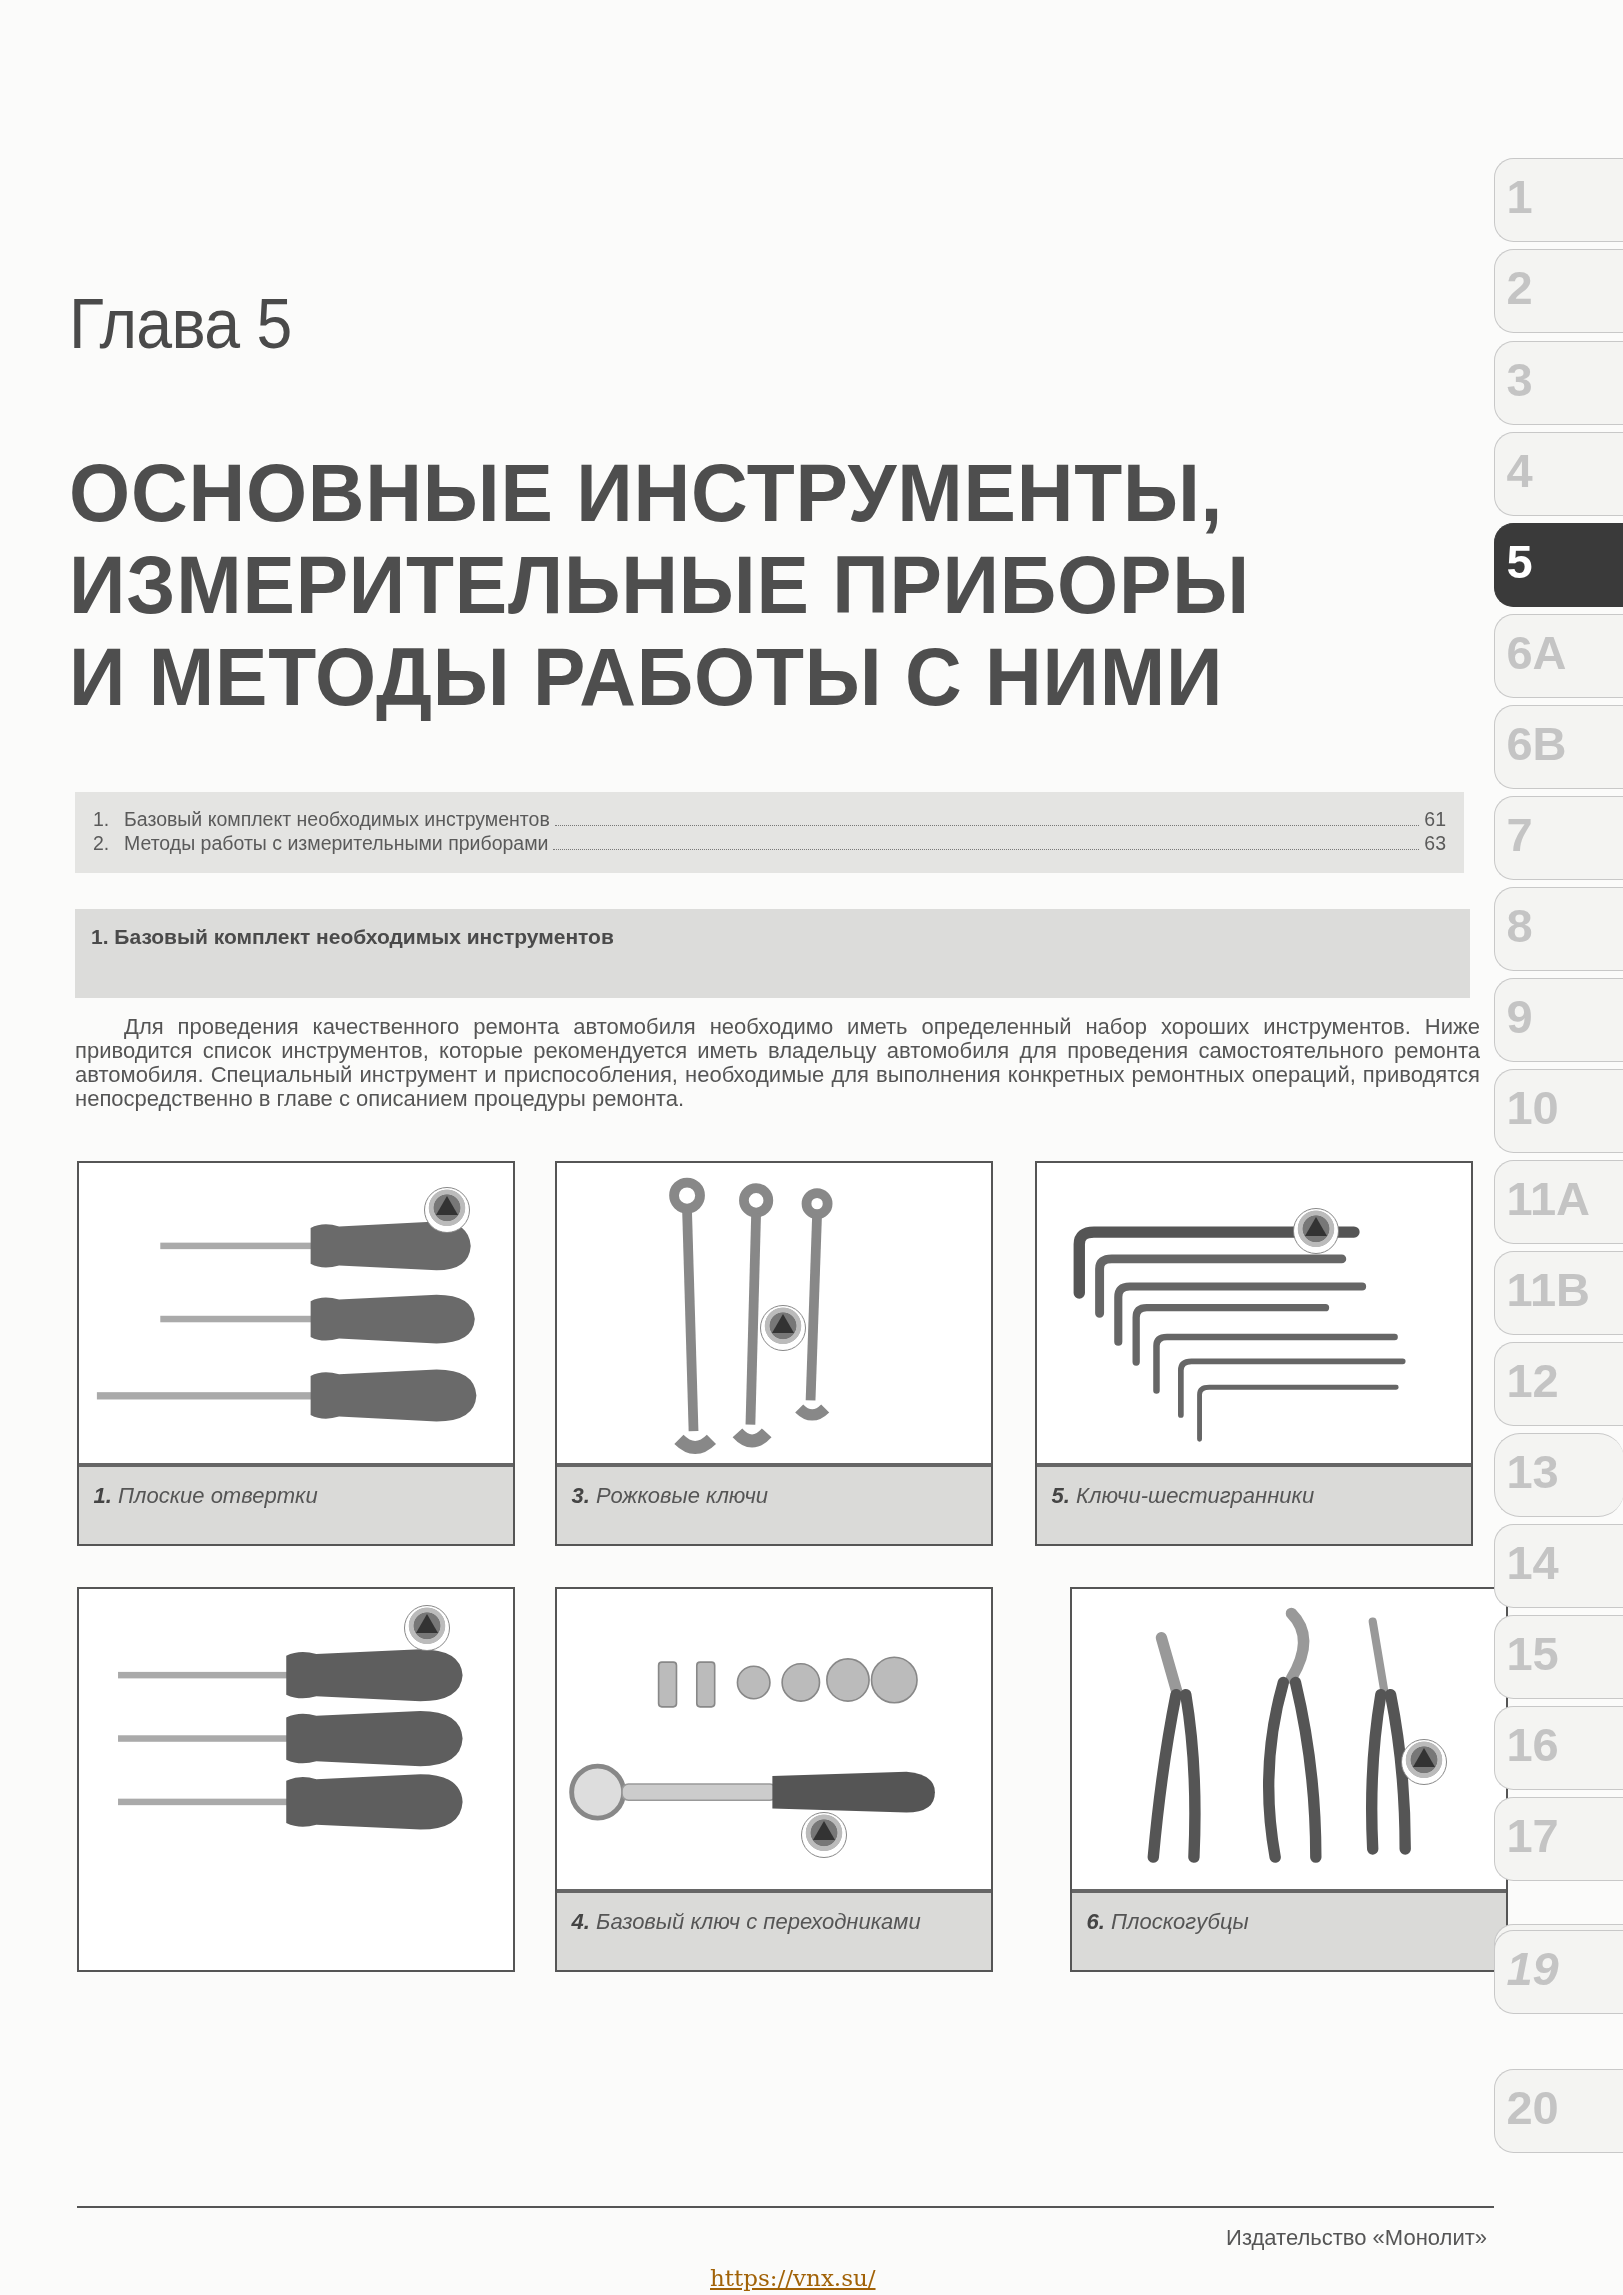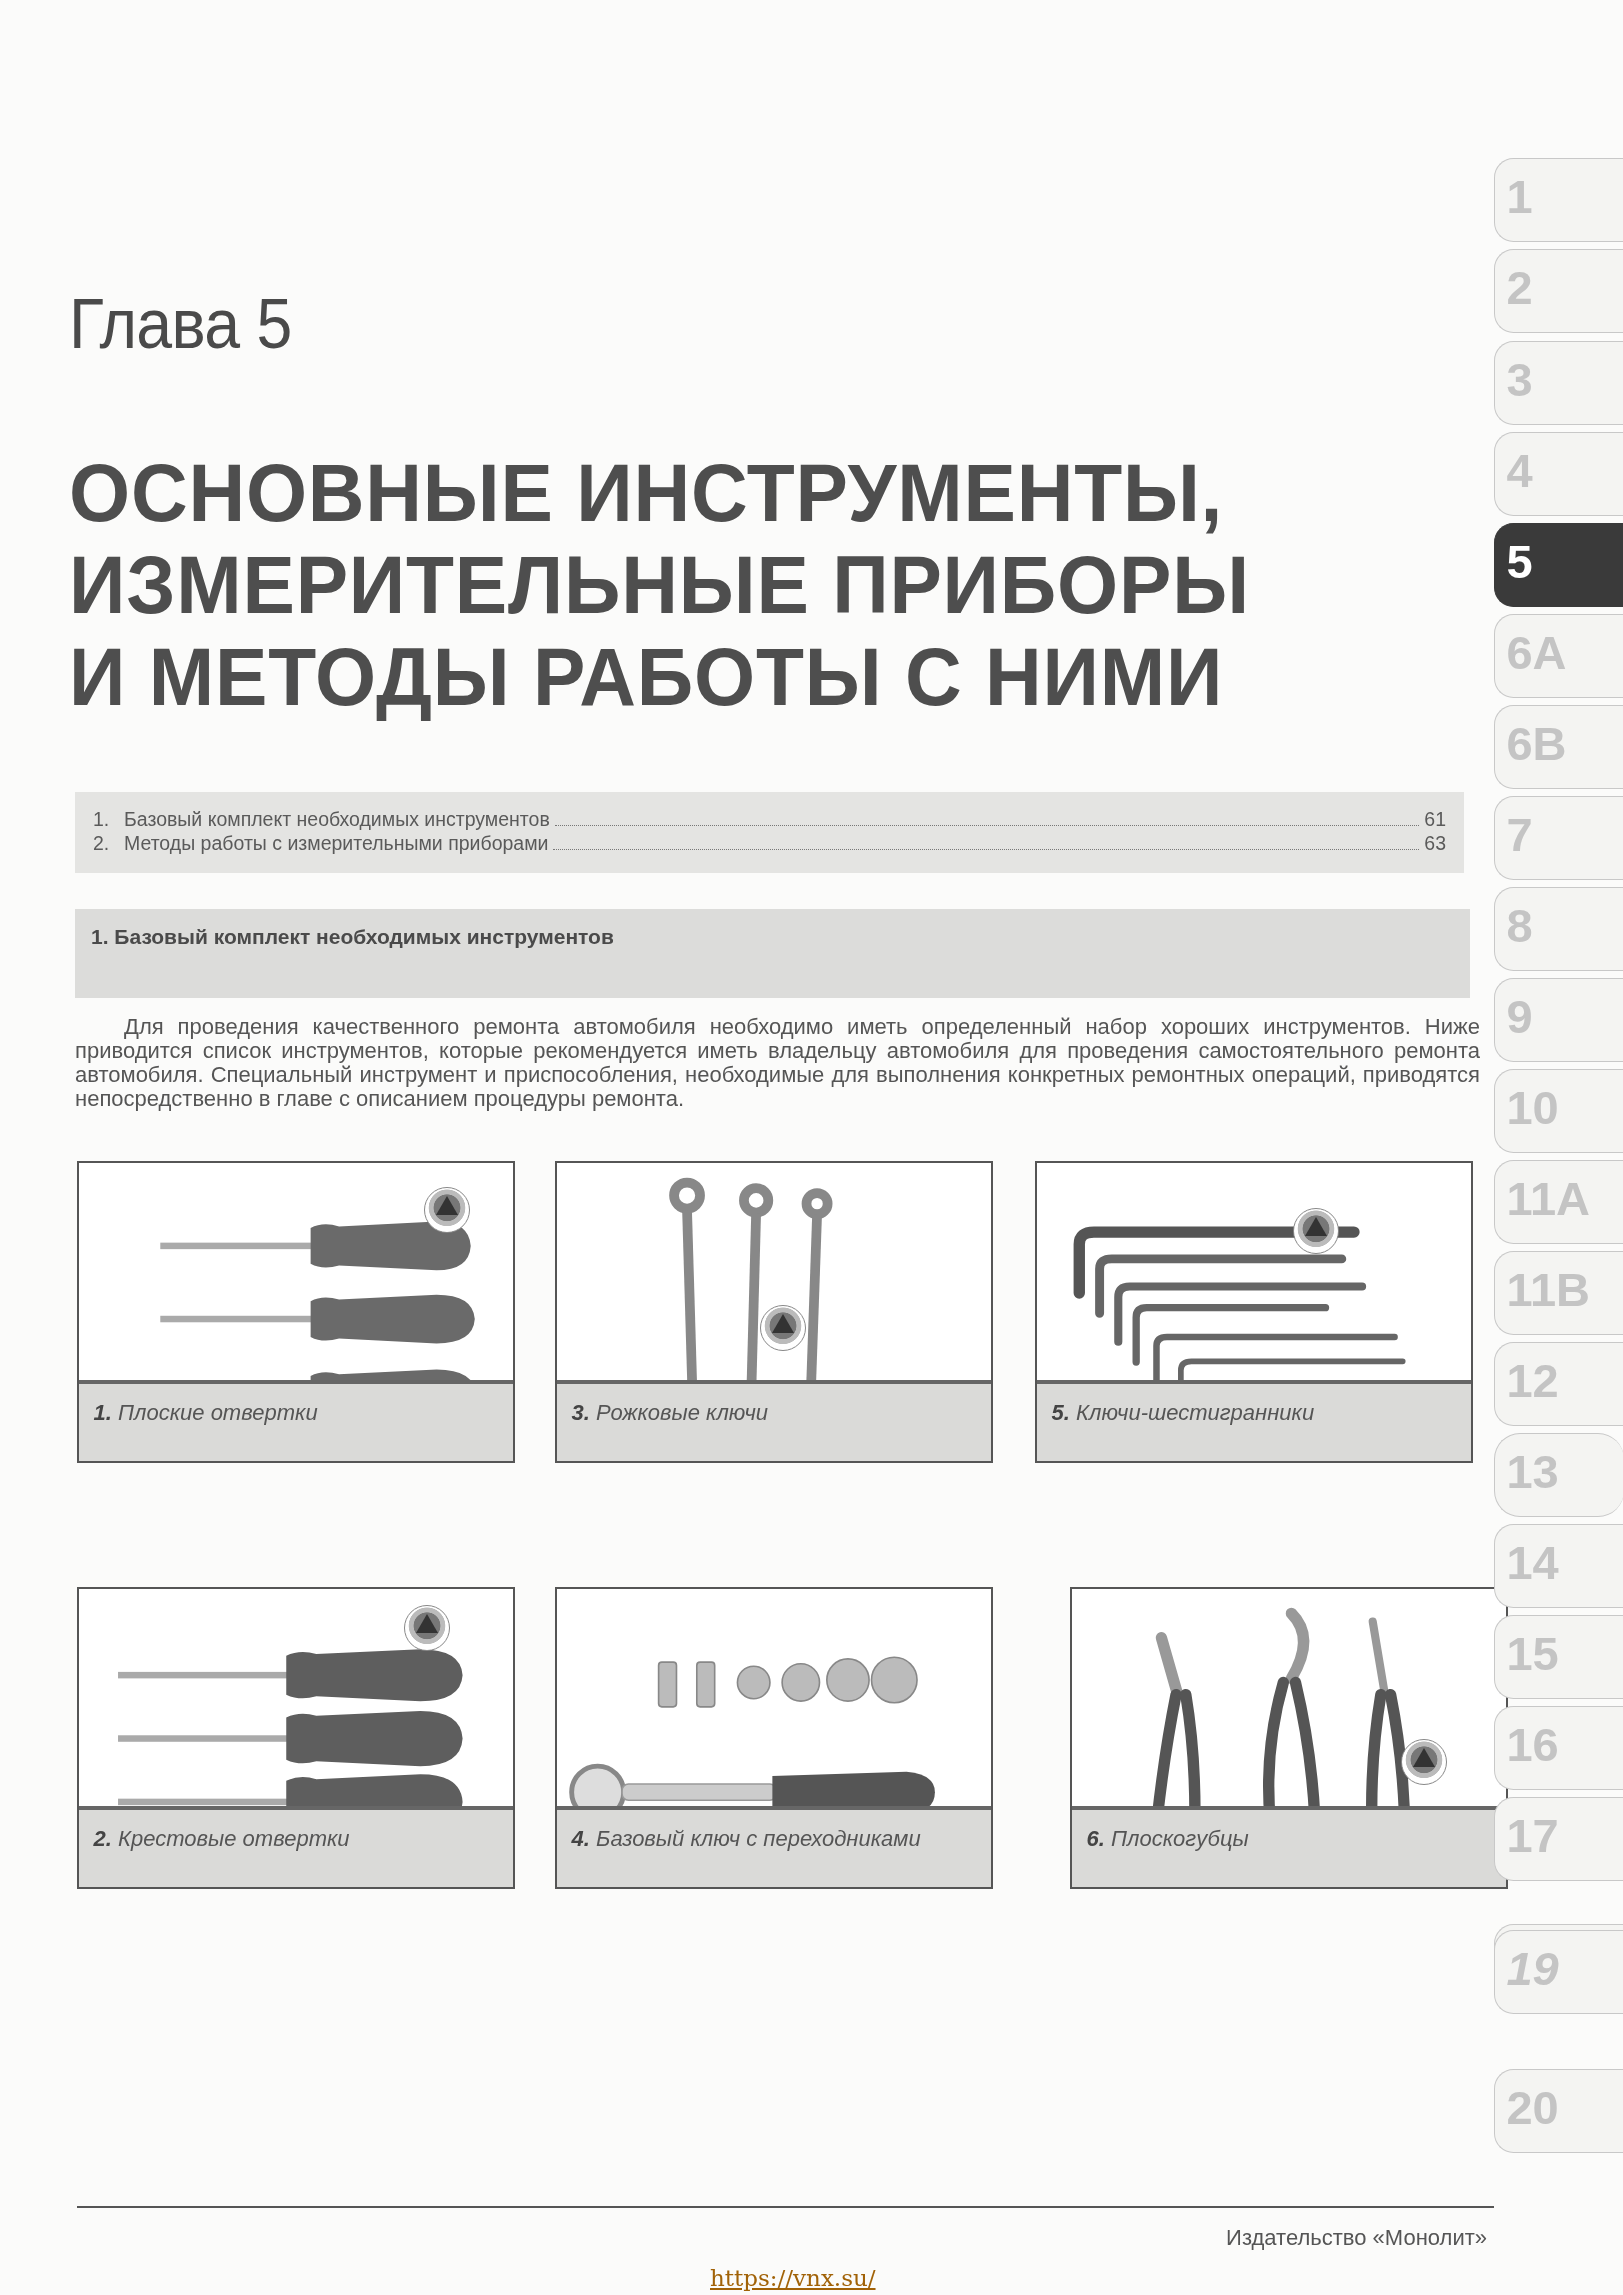--- a/index.html
+++ b/index.html
@@ -30,21 +30,21 @@
     position:absolute; left:75px; top:909px; width:1395px; height:89px;
     background:#dcdcda; box-sizing:border-box; padding:16px 0 0 16px;
   }
   .section-head span { font-size:21px; font-weight:bold; color:#4a4a4a; }
   .intro {
     position:absolute; left:75px; top:1015px; width:1405px;
     font-size:22px; line-height:24px; color:#555; text-align:justify;
   }
   .intro p { margin:0; text-indent:49px; }
   .panel {
-    position:absolute; width:438px; height:302px; box-sizing:border-box;
+    position:absolute; width:438px; height:385px; box-sizing:border-box;
     border:2.4px solid #555; background:#fff;
   }
   .panel .photo { position:absolute; left:0; top:0; right:0; height:321px; overflow:hidden; }
   .panel .caption {
     position:absolute; left:0; right:0; bottom:0; height:81px; background:#dadad8;
     border-top:4px solid #666; box-sizing:border-box; padding:16px 0 0 14.6px;
     font-size:22px; font-style:italic; color:#555;
   }
   .caption b { font-style:italic; color:#444; }
   .logo {
@@ -168,24 +168,20 @@
       <g fill="#5e5e5e">
         <rect x="48" y="102" width="210" height="8" fill="#aaa"></rect>
         <path d="M255 82 Q272 74 292 80 L420 74 Q470 74 472 106 Q470 138 420 138 L292 132 Q272 138 255 130 Z"></path>
         <rect x="48" y="180" width="210" height="8" fill="#aaa"></rect>
         <path d="M255 158 Q272 150 292 156 L420 150 Q470 150 472 184 Q470 218 420 218 L292 212 Q272 218 255 210 Z"></path>
         <rect x="48" y="258" width="210" height="8" fill="#aaa"></rect>
         <path d="M255 236 Q272 228 292 234 L420 228 Q470 228 472 262 Q470 296 420 296 L292 290 Q272 296 255 288 Z"></path>
       </g>
     </svg>
     <div class="logo" style="left:325px;top:16px;"></div>
-  </div>
-  <div class="caption">
-    <b>2.</b>
-    <span>Крестовые отвертки</span>
   </div>
 </div>
 
 <div class="panel" style="left:555px;top:1587px;">
   <div class="photo">
     <svg width="434" height="321" viewBox="0 0 534 395">
       <g fill="#bbb" stroke="#888" stroke-width="2">
         <rect x="125" y="90" width="22" height="55" rx="4"></rect>
         <rect x="172" y="90" width="22" height="55" rx="4"></rect>
         <circle cx="242" cy="115" r="20"></circle>

